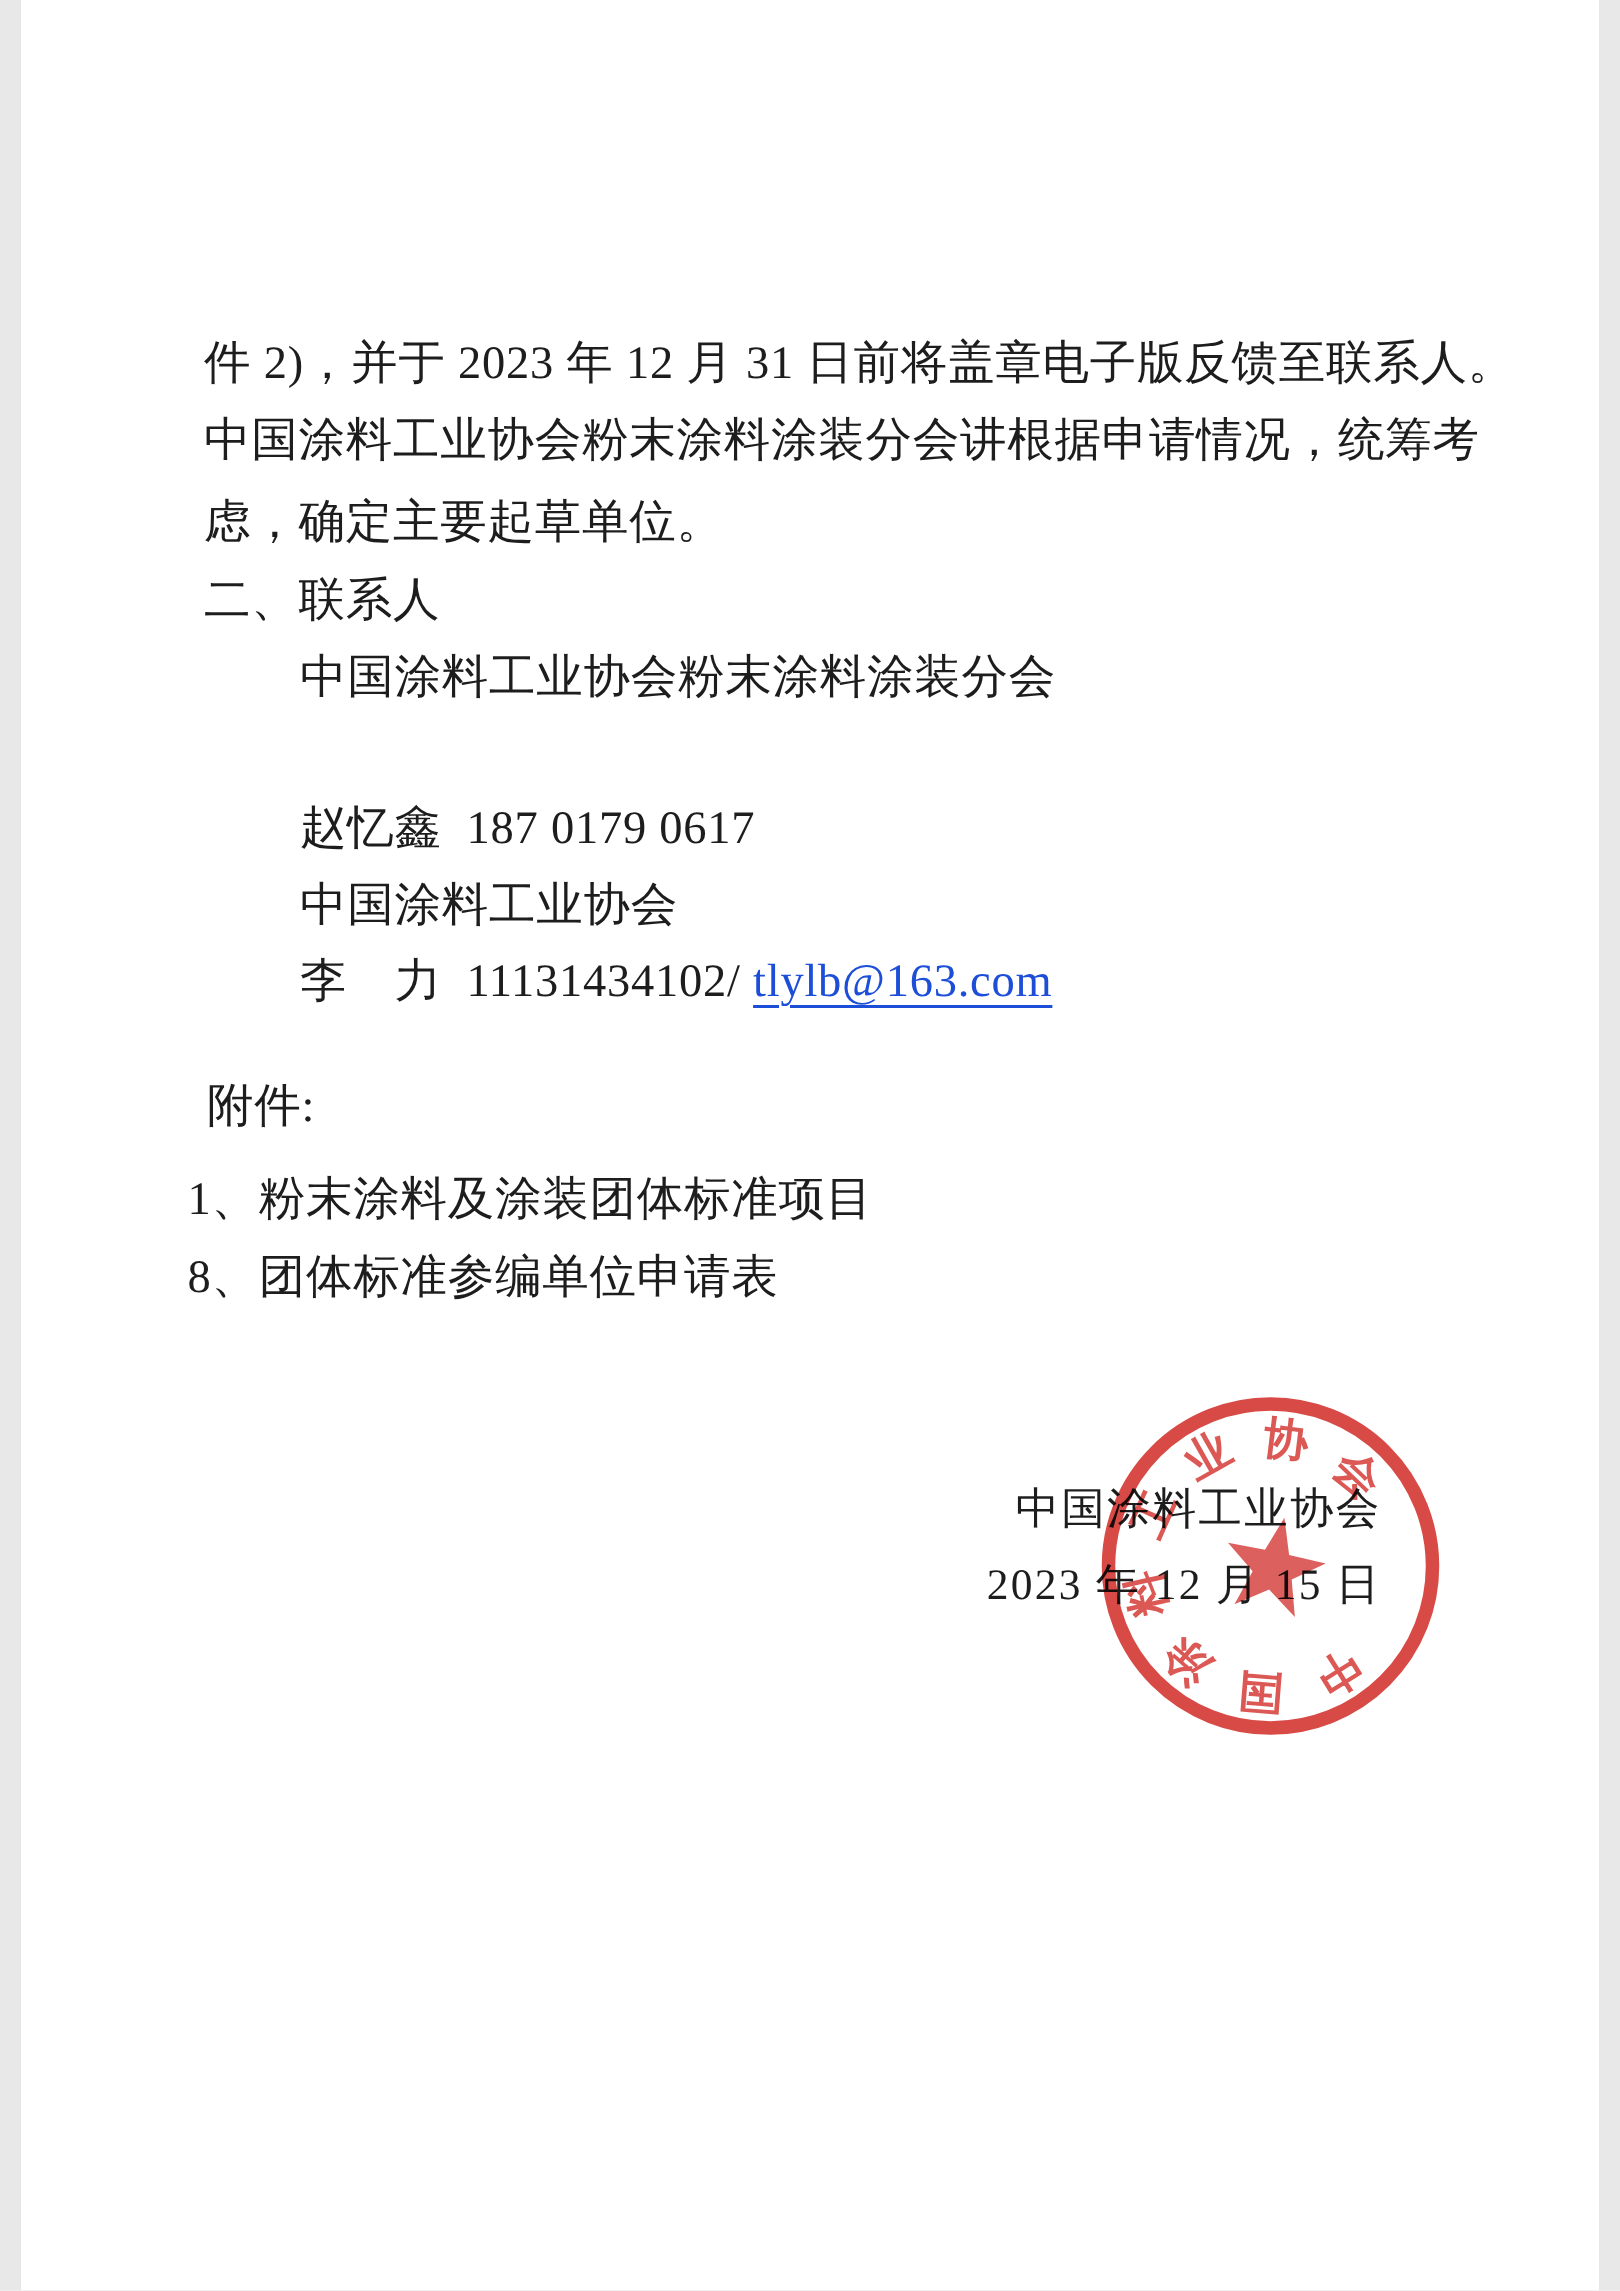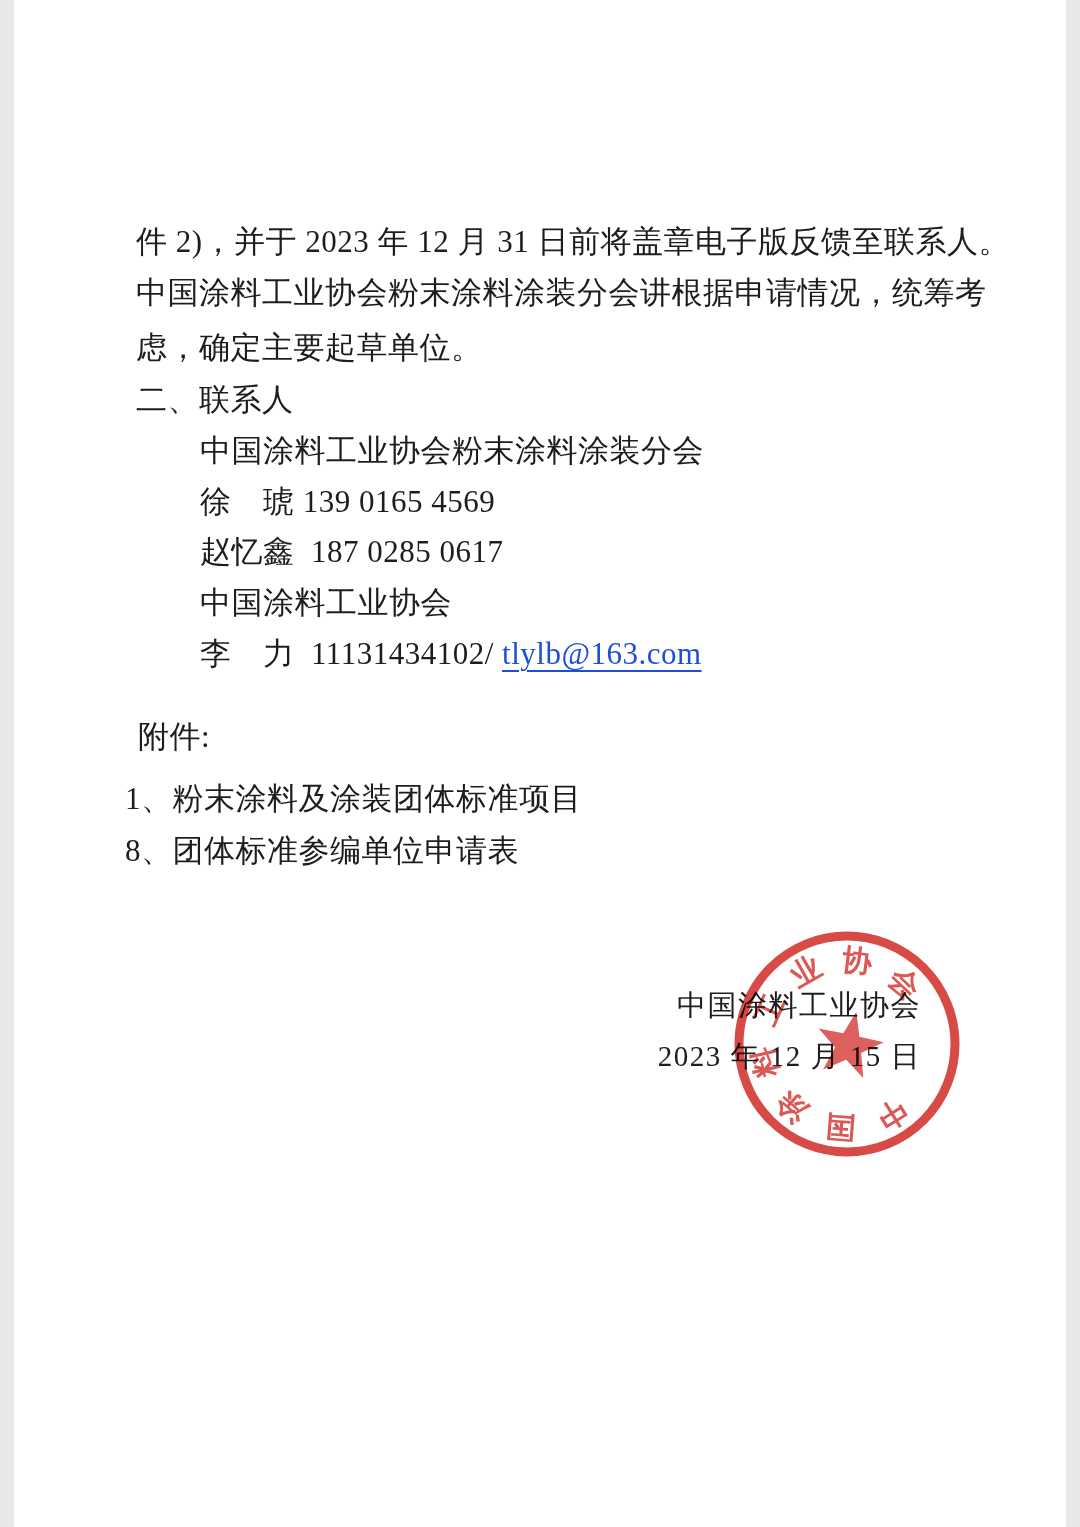--- a/index.html
+++ b/index.html
@@ -66,22 +66,21 @@
 
 <div class="page">
 
   <div class="txt" style="left:122px;top:224px">件 2)，并于 2023 年 12 月 31 日前将盖章电子版反馈至联系人。</div>
   <div class="txt" style="left:122px;top:330px">虑，确定主要起草单位。</div>
   <div class="txt" style="left:122px;top:275px">中国涂料工业协会粉末涂料涂装分会讲根据申请情况，统筹考</div>
 
   <div class="txt" style="left:122px;top:382px">二、联系人</div>
 
   <div class="txt" style="left:186px;top:433px">中国涂料工业协会粉末涂料涂装分会</div>
-  <div class="txt" style="left:186px;top:484px">徐　琥 139 0165 4569</div>
-  <div class="txt" style="left:186px;top:534px">赵忆鑫  187 0285 0617</div>
+  <div class="txt" style="left:186px;top:534px">赵忆鑫  187 0179 0617</div>
   <div class="txt" style="left:186px;top:585px">中国涂料工业协会</div>
   <div class="txt" style="left:186px;top:636px"><span>李　力  11131434102/ </span><a href="#" class="email-link">tlylb@163.com</a></div>
 
   <div class="txt" style="left:124px;top:719px">附件:</div>
   <div class="txt" style="left:111px;top:781px">1、粉末涂料及涂装团体标准项目</div>
   <div class="txt" style="left:111px;top:833px">8、团体标准参编单位申请表</div>
 
   <div class="sig" style="top:986px">中国涂料工业协会</div>
   <div class="sig" style="top:1037px">2023 年 12 月 15 日</div>
 

